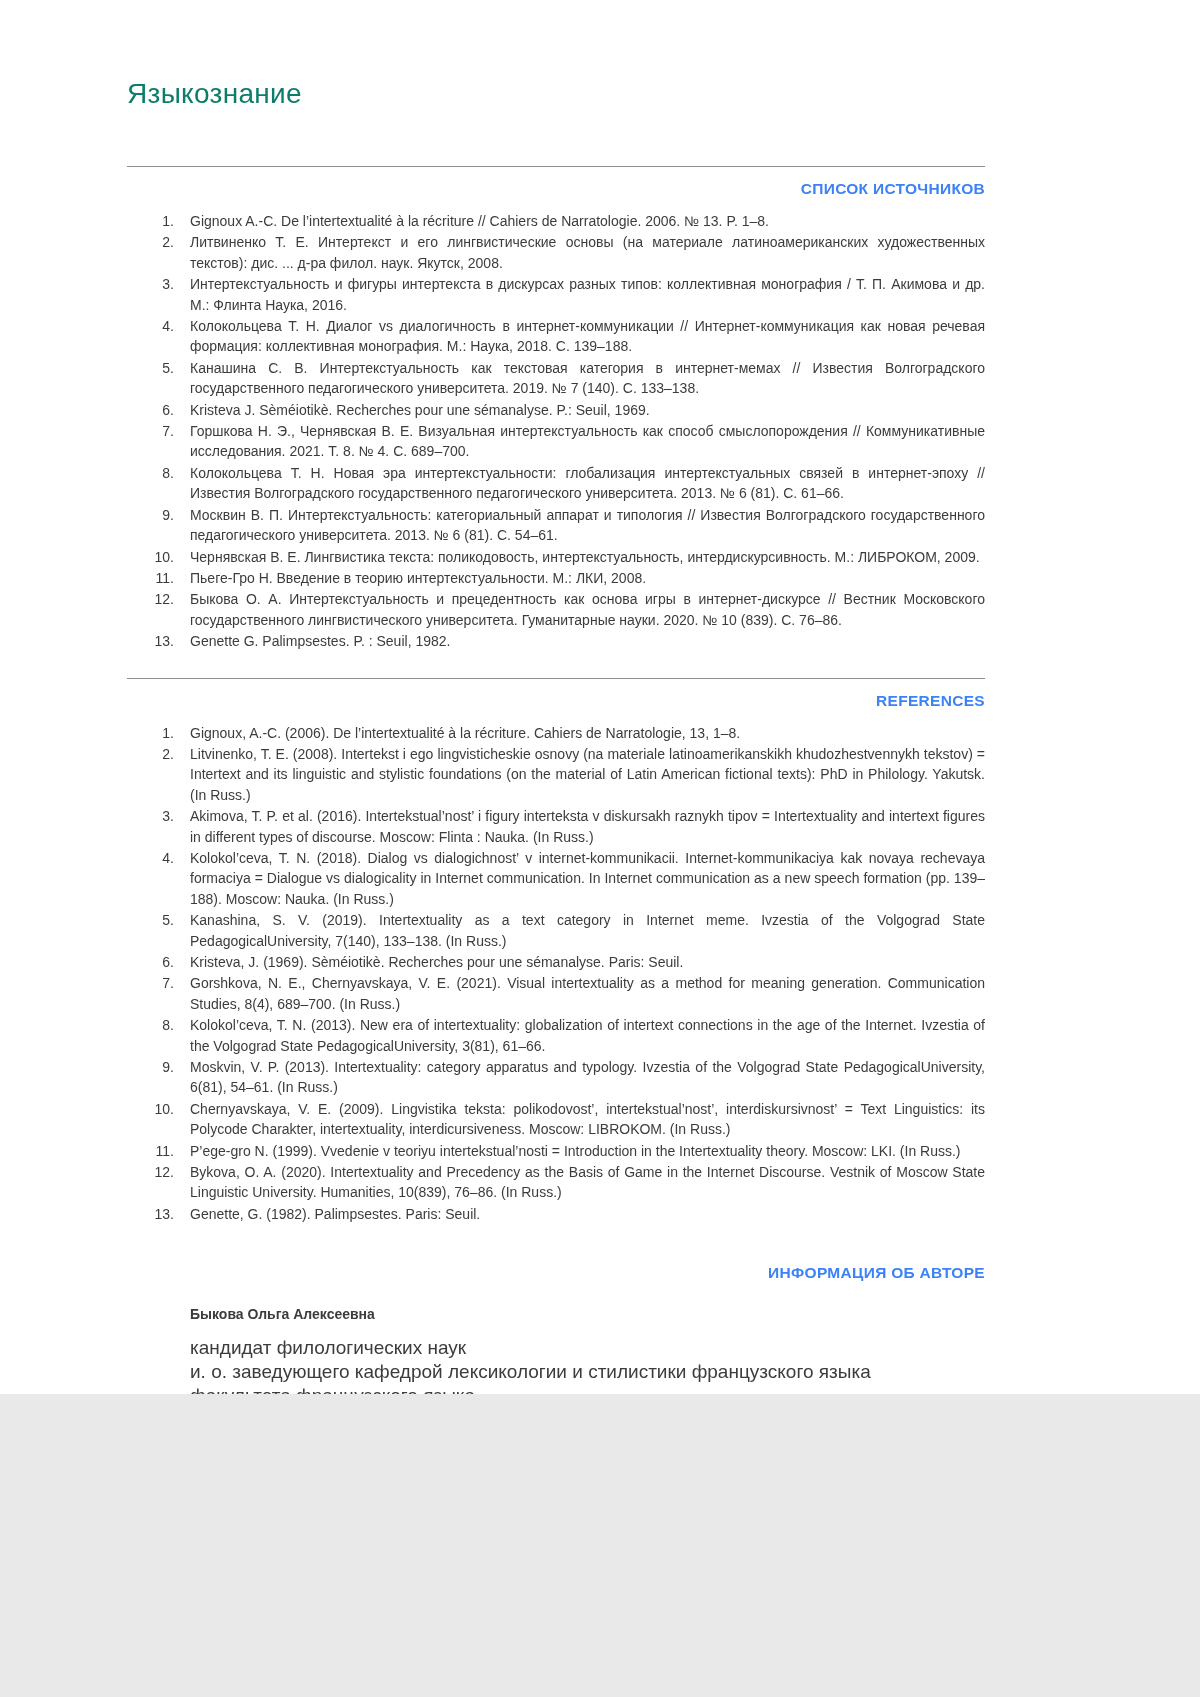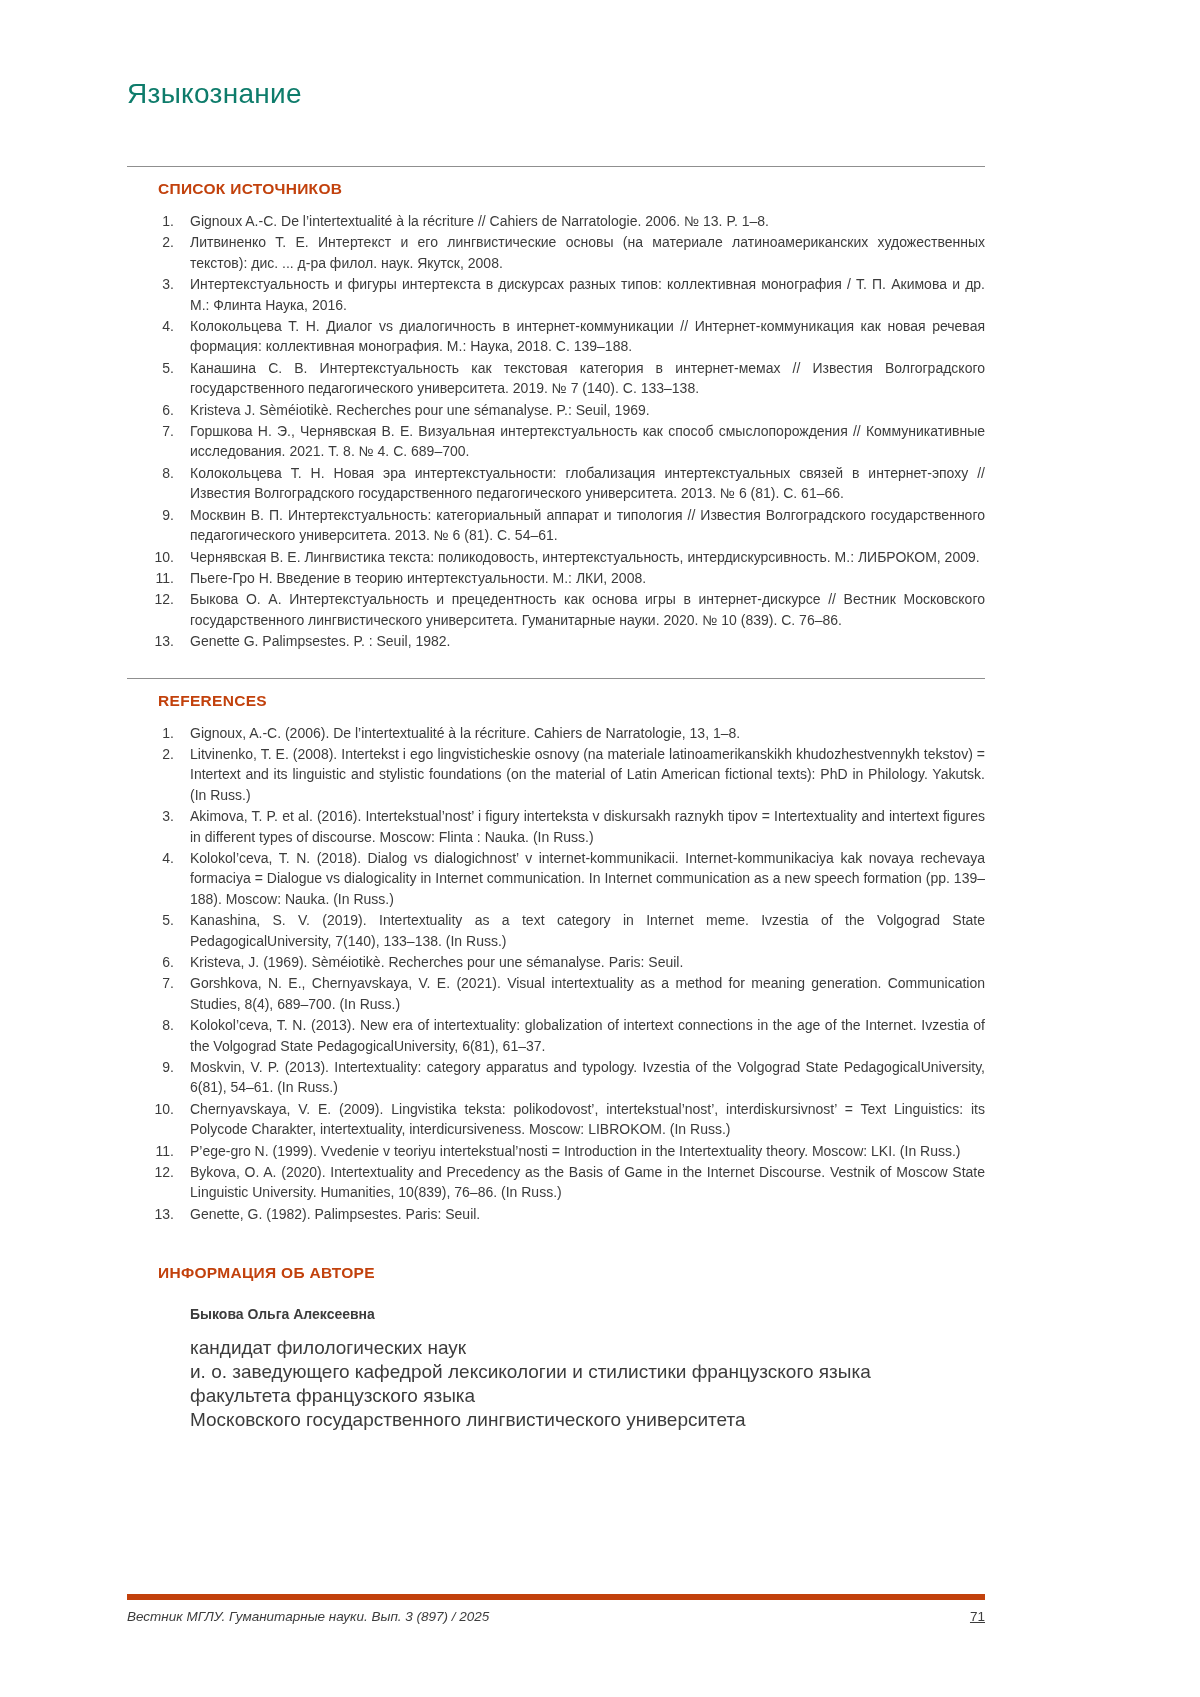--- a/index.html
+++ b/index.html
@@ -1,20 +1,20 @@
 <!DOCTYPE html>
 <html><head>
 <meta charset="utf-8">
 <style>
   * { margin: 0; padding: 0; box-sizing: border-box; }
   html, body { background: #e9e9e9; }
   .page {
     position: relative;
     width: 1200px;
-    height: 1697px;
+    height: 1394px;
     margin: 0 auto;
     background: #ffffff;
     font-family: "Liberation Sans", "DejaVu Sans", sans-serif;
     color: #3c3c3c;
     overflow: hidden;
   }
   .content {
     padding: 78px 215px 0 127px;
   }
   .page-title {
@@ -25,23 +25,24 @@
     letter-spacing: 0.3px;
   }
   .rule {
     border: none;
     border-top: 1px solid #8f8f8f;
     margin: 0 0 13px 0;
   }
   .section-heading {
     font-size: 15.5px;
     font-weight: 700;
-    color: #c2410c;
+    color: #3b82f6;
     margin: 0 0 13px 31px;
     letter-spacing: 0.3px;
+    text-align: right;
   }
   ol.ref-list {
     list-style: none;
     margin: 0 0 26px 0;
     padding: 0;
   }
   ol.ref-list li {
     display: flex;
     font-size: 14px;
     line-height: 20.4px;
@@ -187,21 +188,21 @@
           <li>
             <span class="num">6.</span>
             <span class="txt">Kristeva, J. (1969). Sèméiotikè. Recherches pour une sémanalyse. Paris: Seuil.</span>
           </li>
           <li>
             <span class="num">7.</span>
             <span class="txt">Gorshkova, N. E., Chernyavskaya, V. E. (2021). Visual intertextuality  as a method for meaning generation. Communication Studies, 8(4), 689–700. (In Russ.)</span>
           </li>
           <li>
             <span class="num">8.</span>
-            <span class="txt">Kolokol’ceva, T. N. (2013). New era of intertextuality:  globalization of intertext connections in the age of the Internet. Ivzestia of the Volgograd State PedagogicalUniversity, 6(81), 61–37.</span>
+            <span class="txt">Kolokol’ceva, T. N. (2013). New era of intertextuality:  globalization of intertext connections in the age of the Internet. Ivzestia of the Volgograd State PedagogicalUniversity, 3(81), 61–66.</span>
           </li>
           <li>
             <span class="num">9.</span>
             <span class="txt">Moskvin, V. P. (2013). Intertextuality: category apparatus and typology. Ivzestia of the Volgograd State PedagogicalUniversity, 6(81), 54–61. (In Russ.)</span>
           </li>
           <li>
             <span class="num">10.</span>
             <span class="txt">Chernyavskaya, V. E. (2009). Lingvistika teksta: polikodovost’, intertekstual’nost’, interdiskursivnost’ = Text Linguistics: its Polycode Charakter,  intertextuality, interdicursiveness. Moscow: LIBROKOM. (In Russ.)</span>
           </li>
           <li>

